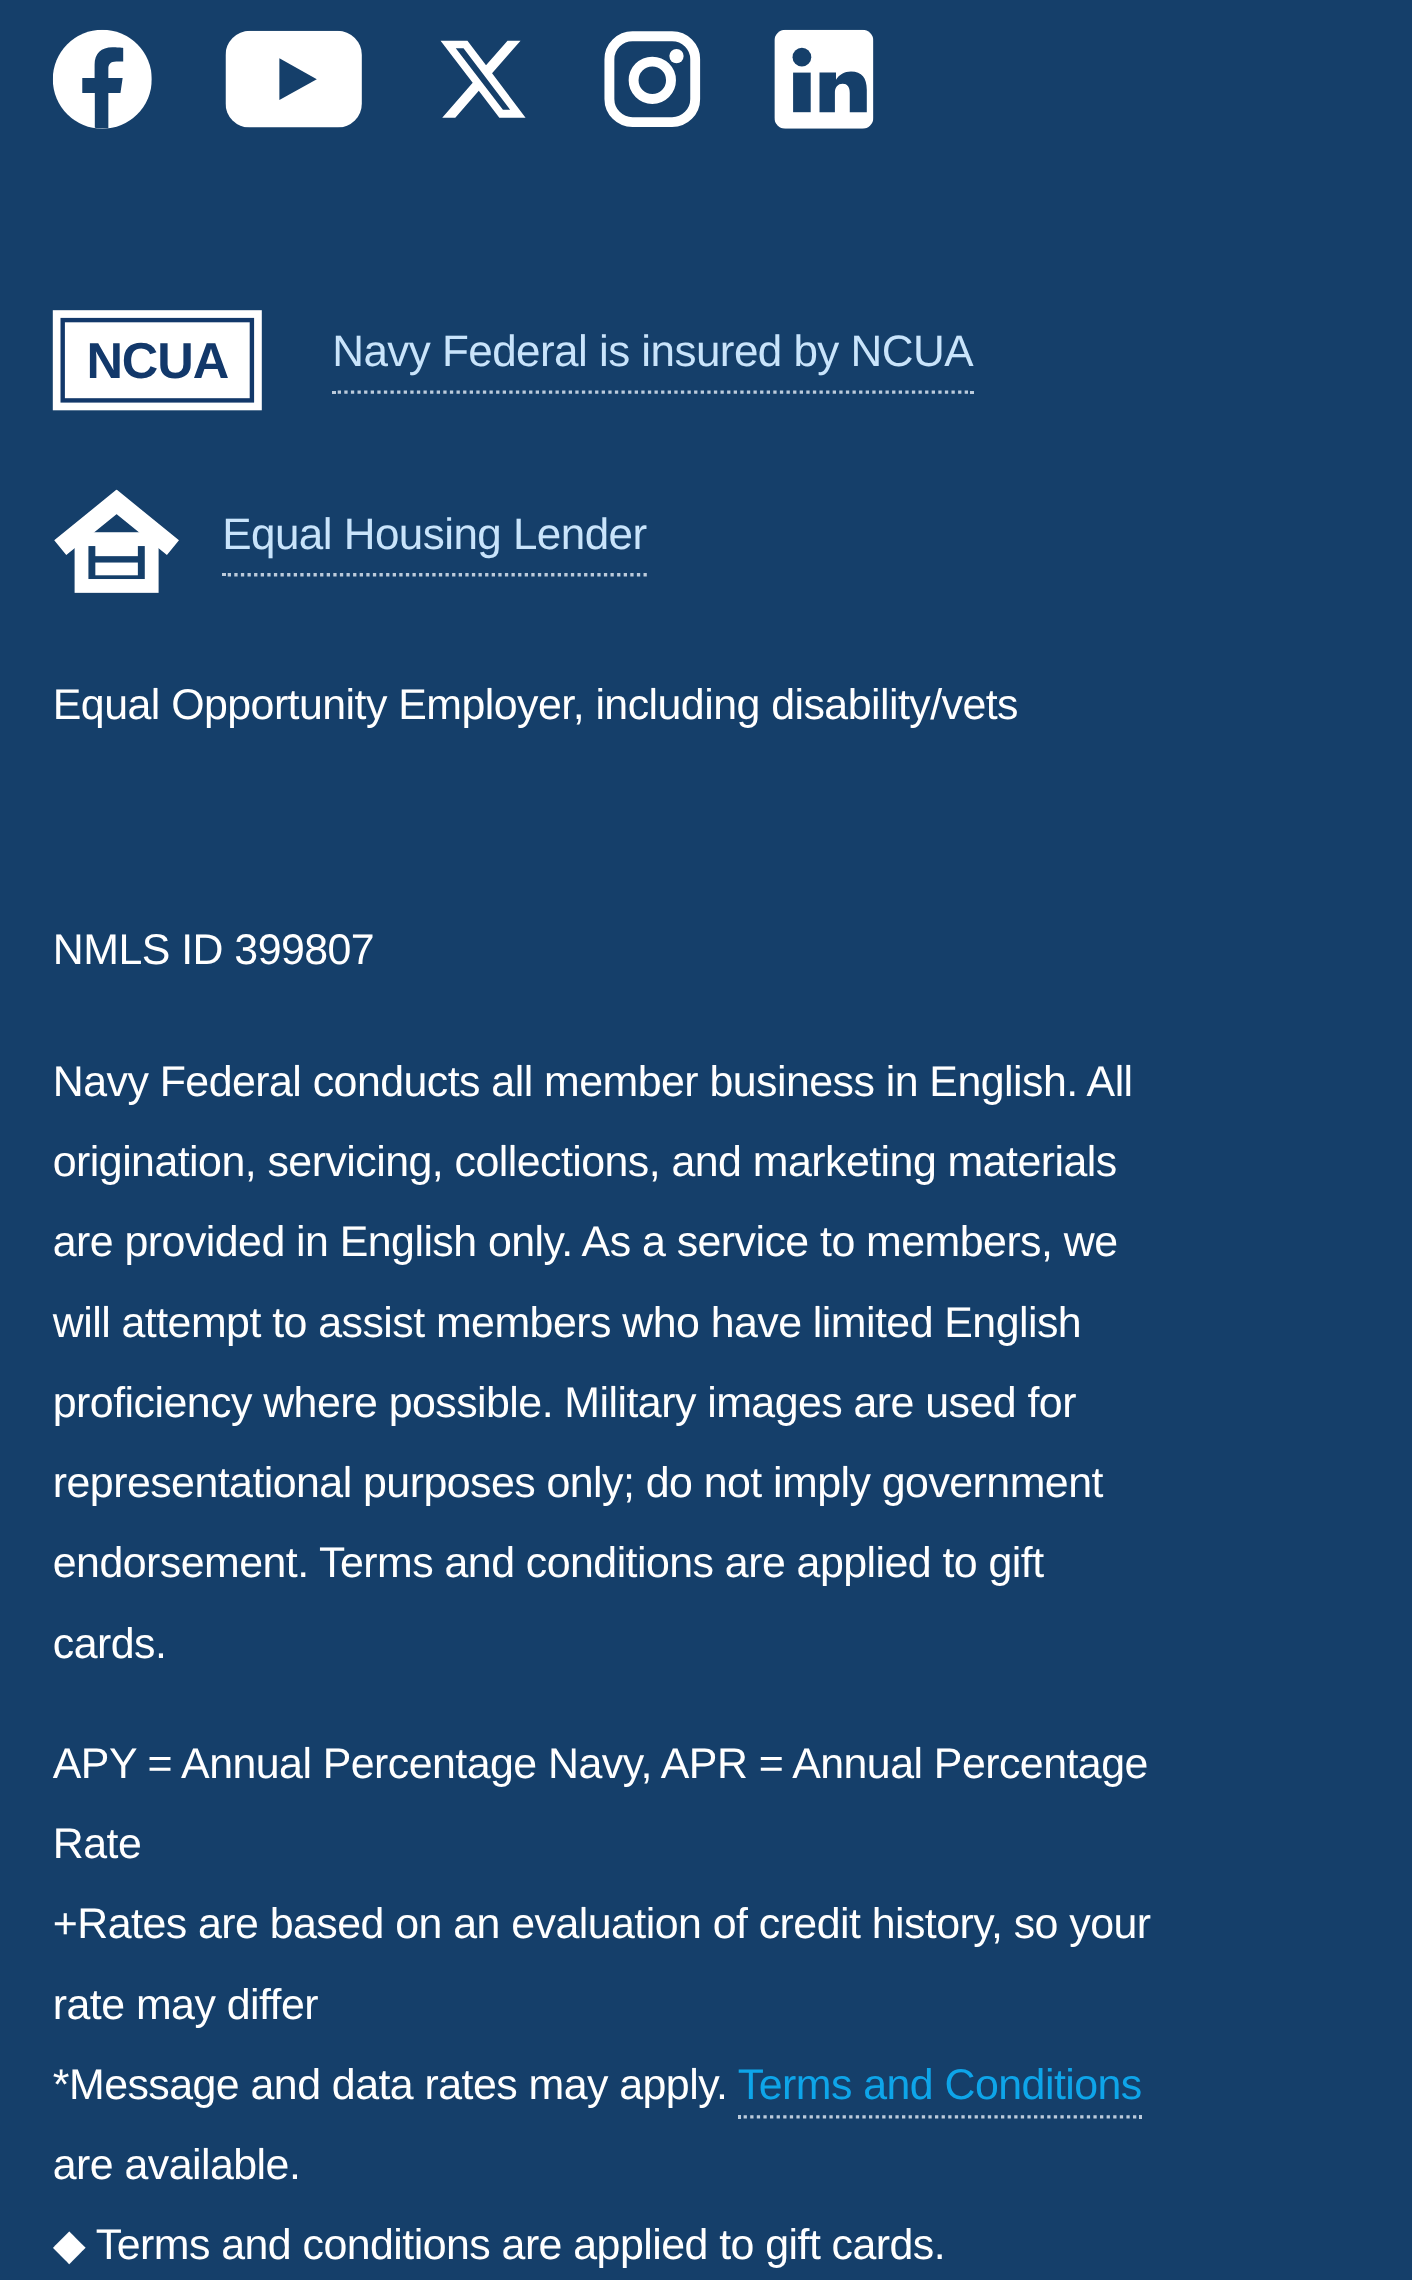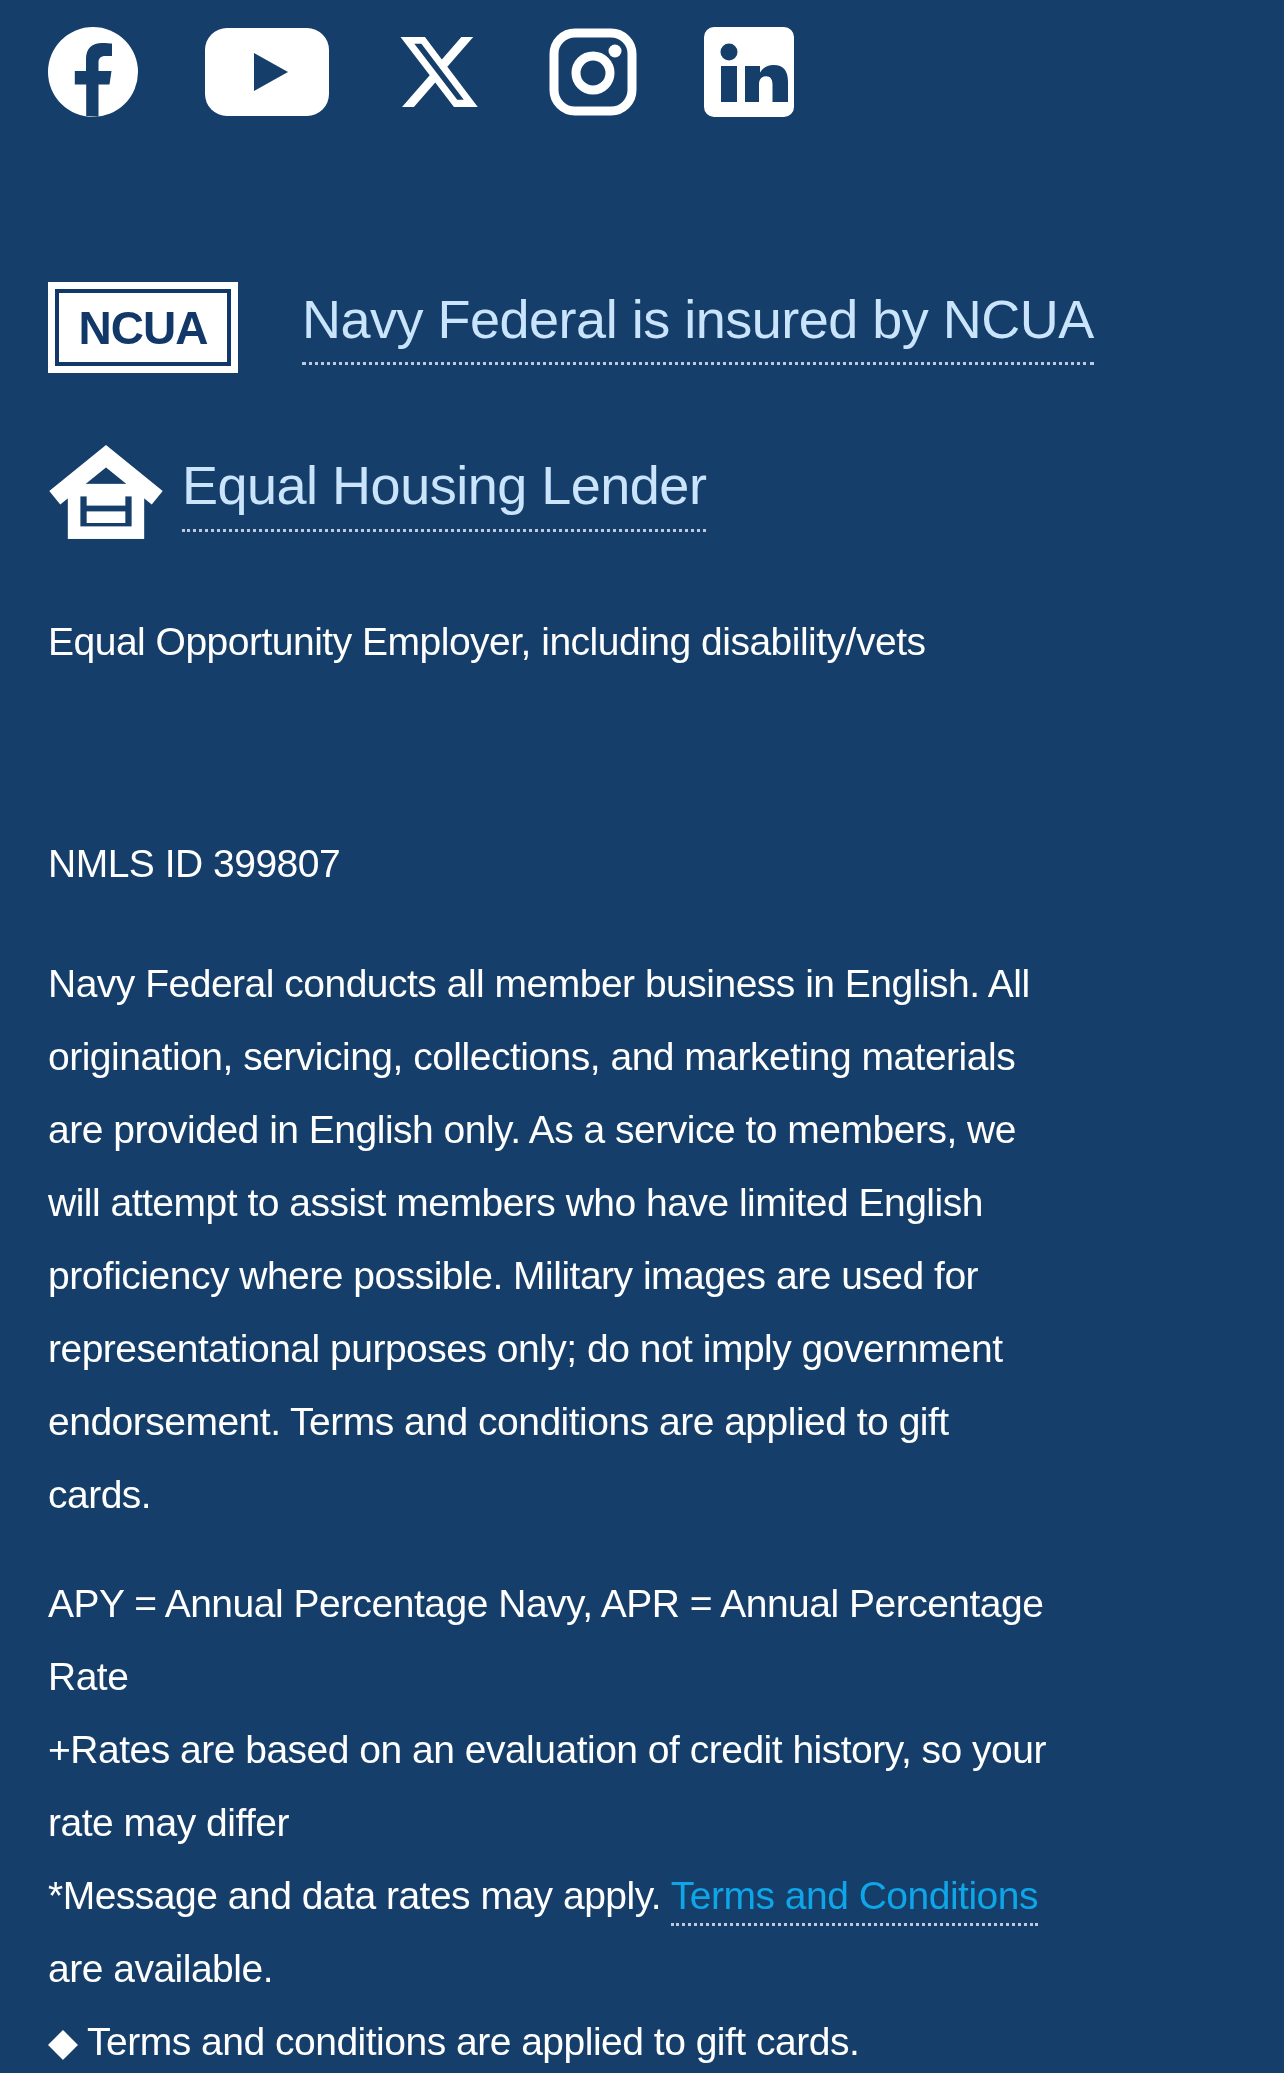--- a/index.html
+++ b/index.html
@@ -22,21 +22,21 @@
     height: 92px;
   }
   .social-link { display: inline-flex; align-items: center; }
 
   
   .badge-row {
     display: flex;
     align-items: center;
   }
   .ncua-row { margin-top: 164px; gap: 64px; }
-  .ehl-row  { margin-top: 72px;  gap: 18px; }
+  .ehl-row  { margin-top: 72px;  gap: 38px; }
 
   .ncua-logo {
     width: 190px; height: 91px;
     background: #ffffff;
     box-sizing: border-box;
     padding: 7px;
     flex: 0 0 auto;
   }
   .ncua-logo-inner {
     width: 100%; height: 100%;
@@ -45,21 +45,21 @@
     display: flex; align-items: center; justify-content: center;
   }
   .ncua-logo-text {
     color: #12386a;
     font-weight: bold;
     font-size: 46px;
     letter-spacing: -1px;
   }
 
   a.link-big {
-    font-size: 54px;
+    font-size: 40px;
     line-height: 1.1;
     color: #c9e4fb;
     text-decoration: none;
     letter-spacing: -0.5px;
     padding-bottom: 13px;
     border-bottom: 3px dotted #bccbdb;
   }
   a.link-inline {
     color: #0ea5e9;
     text-decoration: none;

